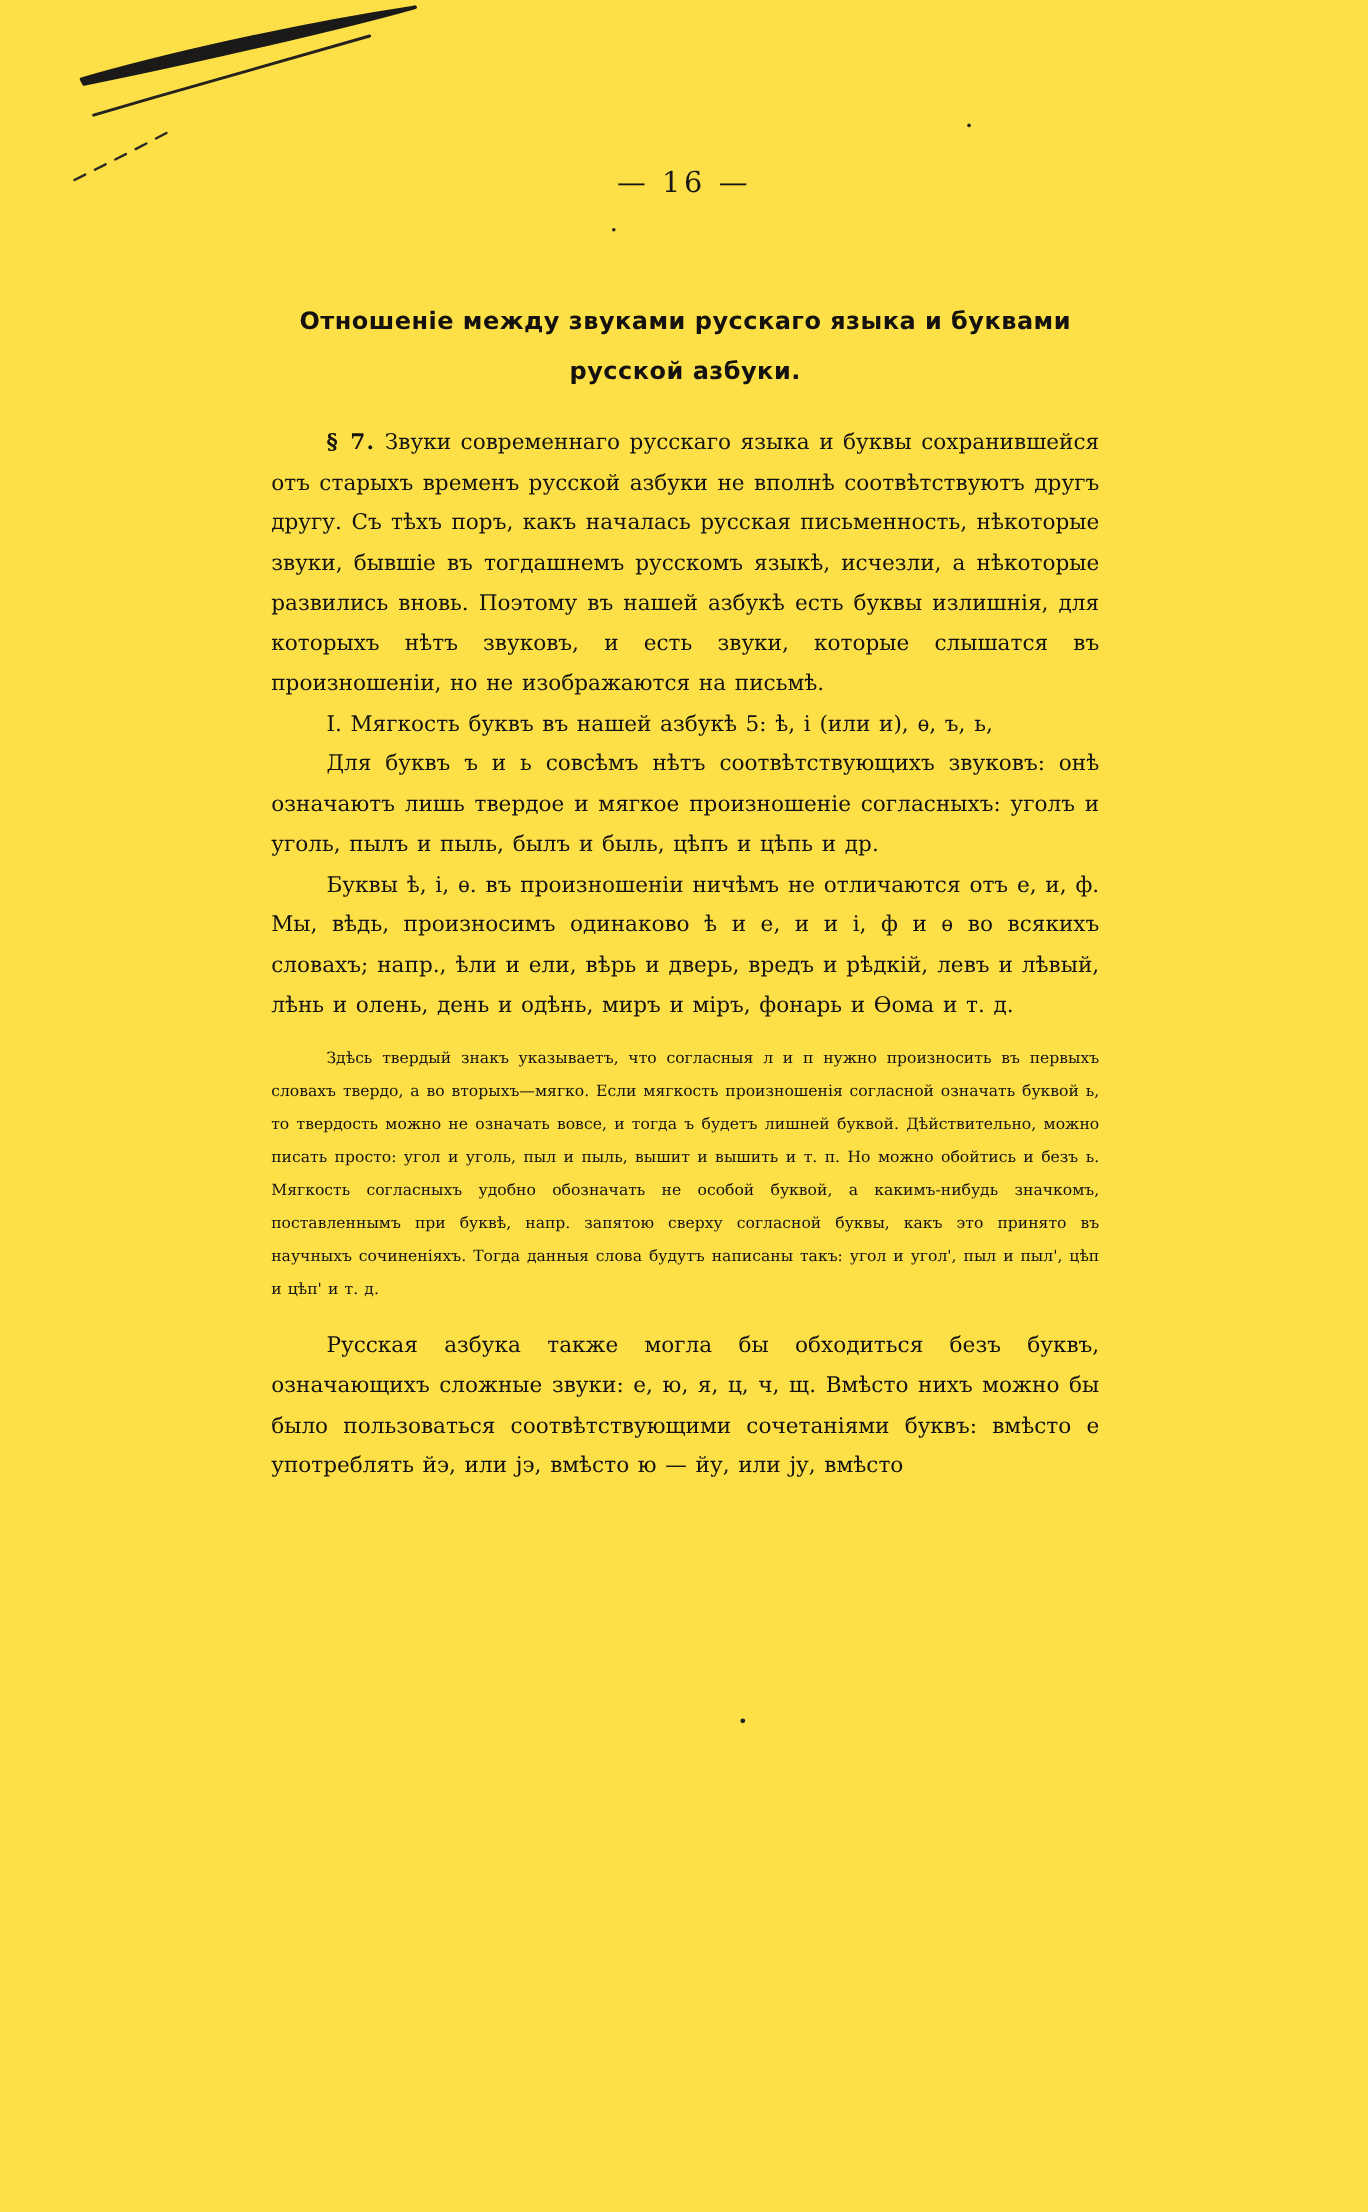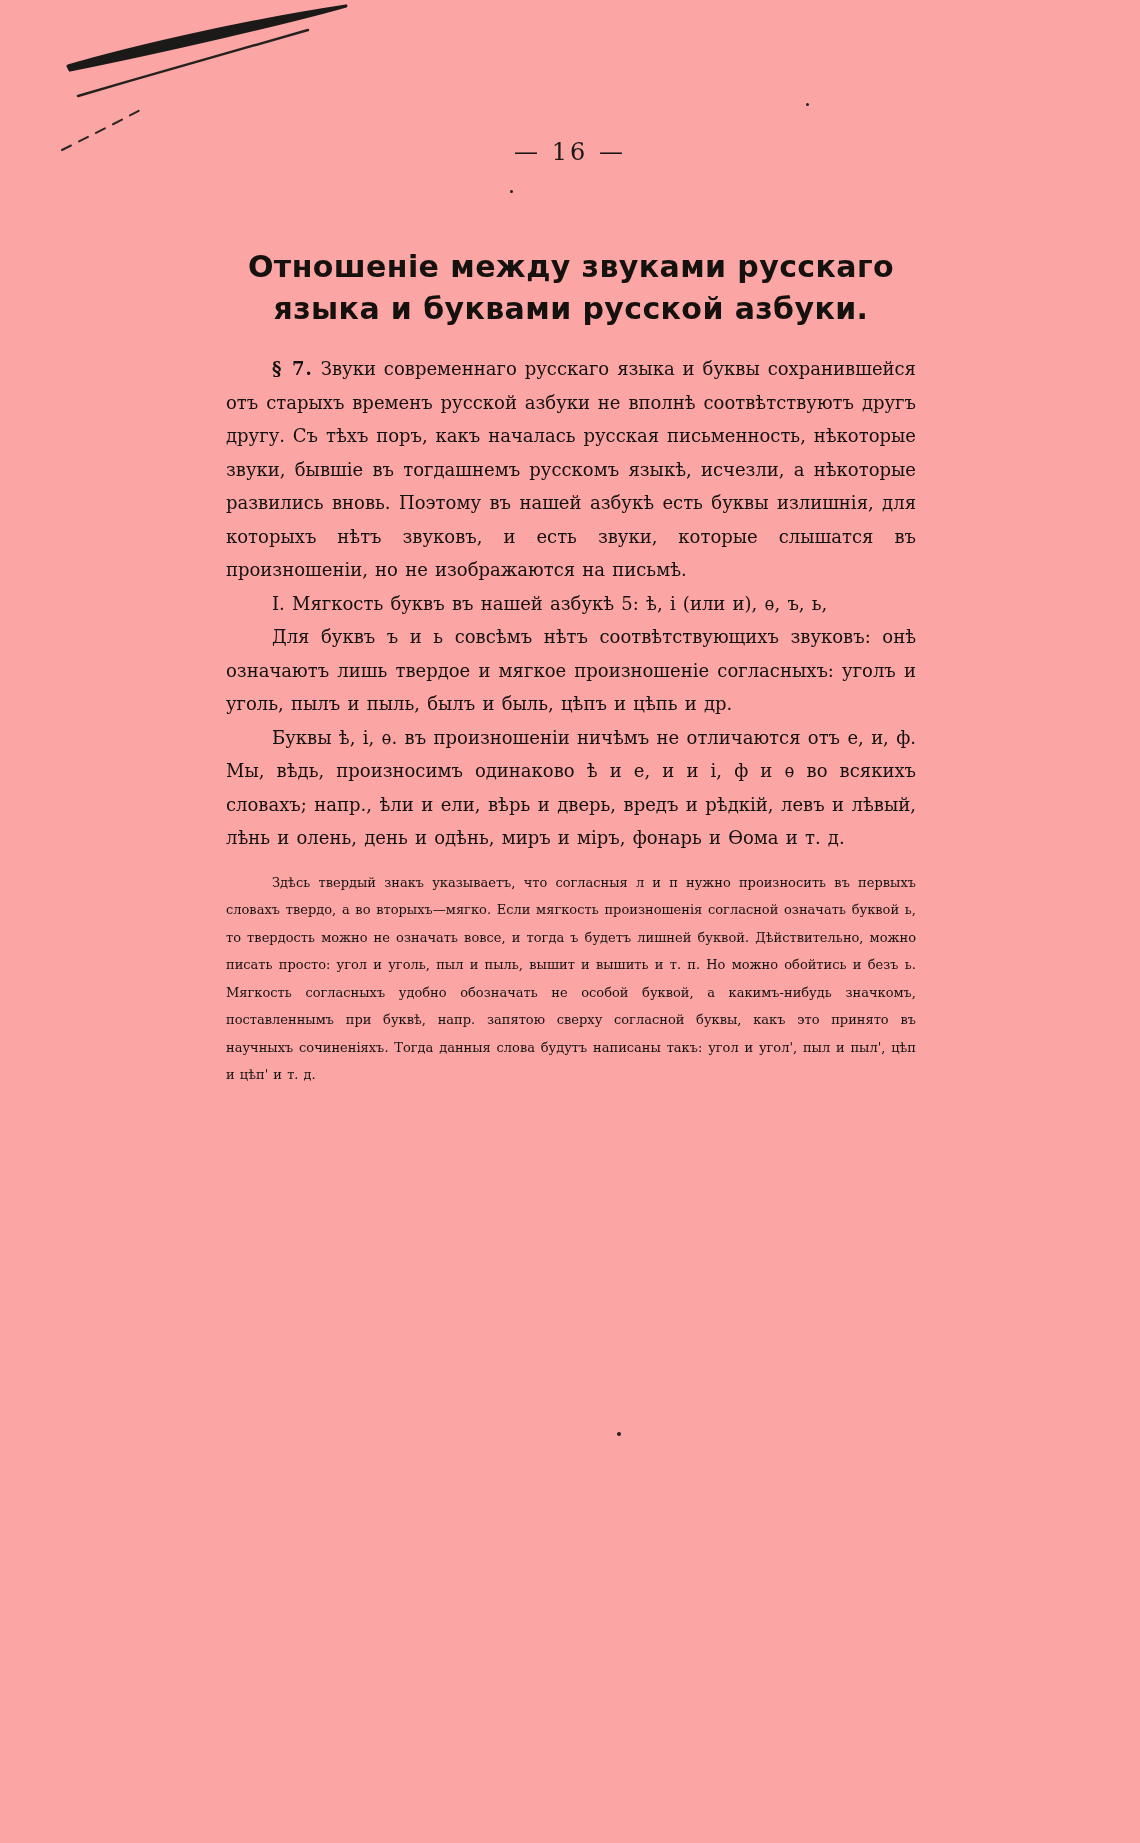--- a/index.html
+++ b/index.html
@@ -5,21 +5,21 @@
   html, body {
     margin: 0;
     padding: 0;
     background: #e8e8e6;
   }
   .page {
     position: relative;
     width: 1140px;
     height: 1843px;
     margin: 0 auto;
-    background: #fca5a5;
+    background: #fde047;
     color: #141210;
     font-family: "DejaVu Serif", serif;
     overflow: hidden;
   }
   .flourish {
     position: absolute;
     top: 0;
     left: 40px;
     width: 330px;
     height: 170px;
@@ -36,21 +36,21 @@
   }
   .heading {
     position: absolute;
     top: 246px;
     left: 225px;
     width: 692px;
     margin: 0;
     text-align: center;
     font-family: "DejaVu Sans", sans-serif;
     font-weight: 700;
-    font-size: 30px;
+    font-size: 20px;
     line-height: 42px;
     letter-spacing: 0.4px;
     color: #14110e;
   }
   .body-col {
     position: absolute;
     top: 352px;
     left: 226px;
     width: 690px;
   }
@@ -103,19 +103,20 @@
     <p class="para"><b>§ 7.</b> <span>Звуки современнаго русскаго языка и буквы сохранившейся отъ старыхъ временъ русской азбуки не вполнѣ соотвѣтствуютъ другъ другу. Съ тѣхъ поръ, какъ началась русская письменность, нѣкоторые звуки, бывшіе въ тогдашнемъ русскомъ языкѣ, исчезли, а нѣкоторые развились вновь. Поэтому въ нашей азбукѣ есть буквы излишнія, для которыхъ нѣтъ звуковъ, и есть звуки, которые слышатся въ произношеніи, но не изображаются на письмѣ.</span></p>
 
     <p class="para">I. Мягкость буквъ въ нашей азбукѣ 5: ѣ, і (или и), ѳ, ъ, ь,</p>
 
     <p class="para">Для буквъ ъ и ь совсѣмъ нѣтъ соотвѣтствующихъ звуковъ: онѣ означаютъ лишь твердое и мягкое произношеніе согласныхъ: уголъ и уголь, пылъ и пыль, былъ и быль, цѣпъ и цѣпь и др.</p>
 
     <p class="para">Буквы ѣ, і, ѳ. въ произношеніи ничѣмъ не отличаются отъ е, и, ф. Мы, вѣдь, произносимъ одинаково ѣ и е, и и і, ф и ѳ во всякихъ словахъ; напр., ѣли и ели, вѣрь и дверь, вредъ и рѣдкій, левъ и лѣвый, лѣнь и олень, день и одѣнь, миръ и міръ, фонарь и Ѳома и т. д.</p>
 
     <p class="para smallprint">Здѣсь твердый знакъ указываетъ, что согласныя л и п нужно произносить въ первыхъ словахъ твердо, а во вторыхъ—мягко. Если мягкость произношенія согласной означать буквой ь, то твердость можно не означать вовсе, и тогда ъ будетъ лишней буквой. Дѣйствительно, можно писать просто: угол и уголь, пыл и пыль, вышит и вышить и т. п. Но можно обойтись и безъ ь. Мягкость согласныхъ удобно обозначать не особой буквой, а какимъ-нибудь значкомъ, поставленнымъ при буквѣ, напр. запятою сверху согласной буквы, какъ это принято въ научныхъ сочиненіяхъ. Тогда данныя слова будутъ написаны такъ: угол и угол', пыл и пыл', цѣп и цѣп' и т. д.</p>
 
+    <p class="para">Русская азбука также могла бы обходиться безъ буквъ, означающихъ сложные звуки: е, ю, я, ц, ч, щ. Вмѣсто нихъ можно бы было пользоваться соотвѣтствующими сочетаніями буквъ: вмѣсто е употреблять йэ, или jэ, вмѣсто ю — йу, или jу, вмѣсто</p>
   </div>
 
   <span class="ink-speck speck-1"></span>
   <span class="ink-speck speck-2"></span>
   <span class="ink-speck speck-3"></span>
 
 </div>
 
 </body></html>

